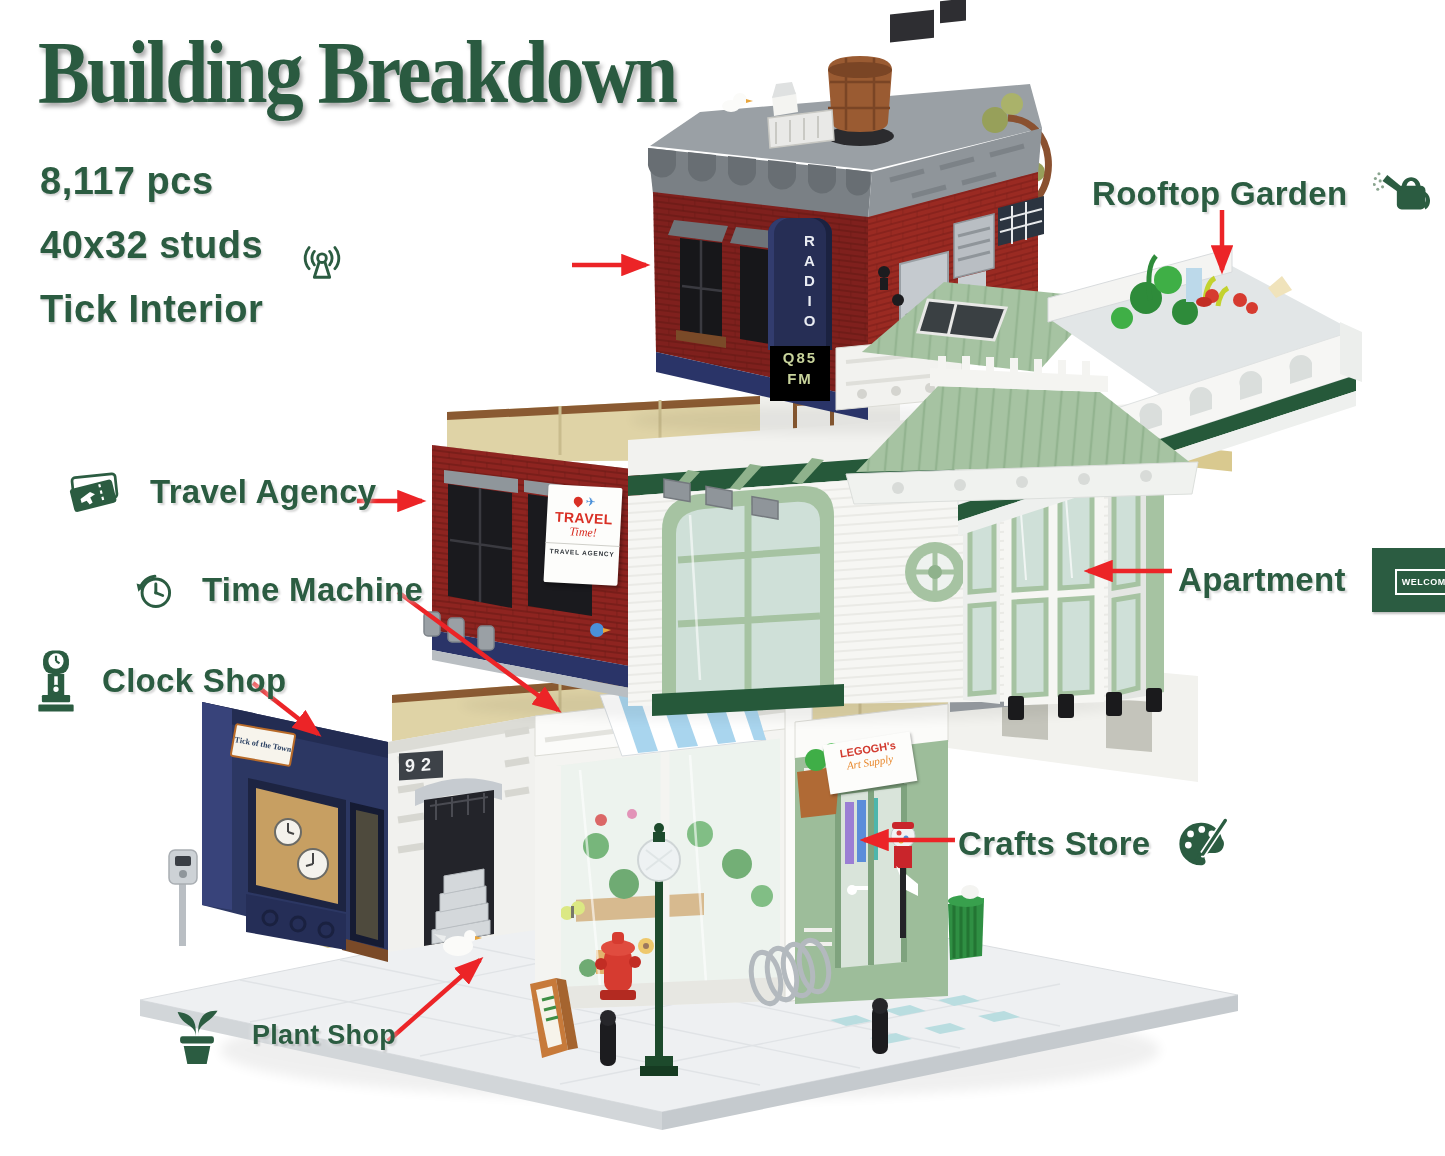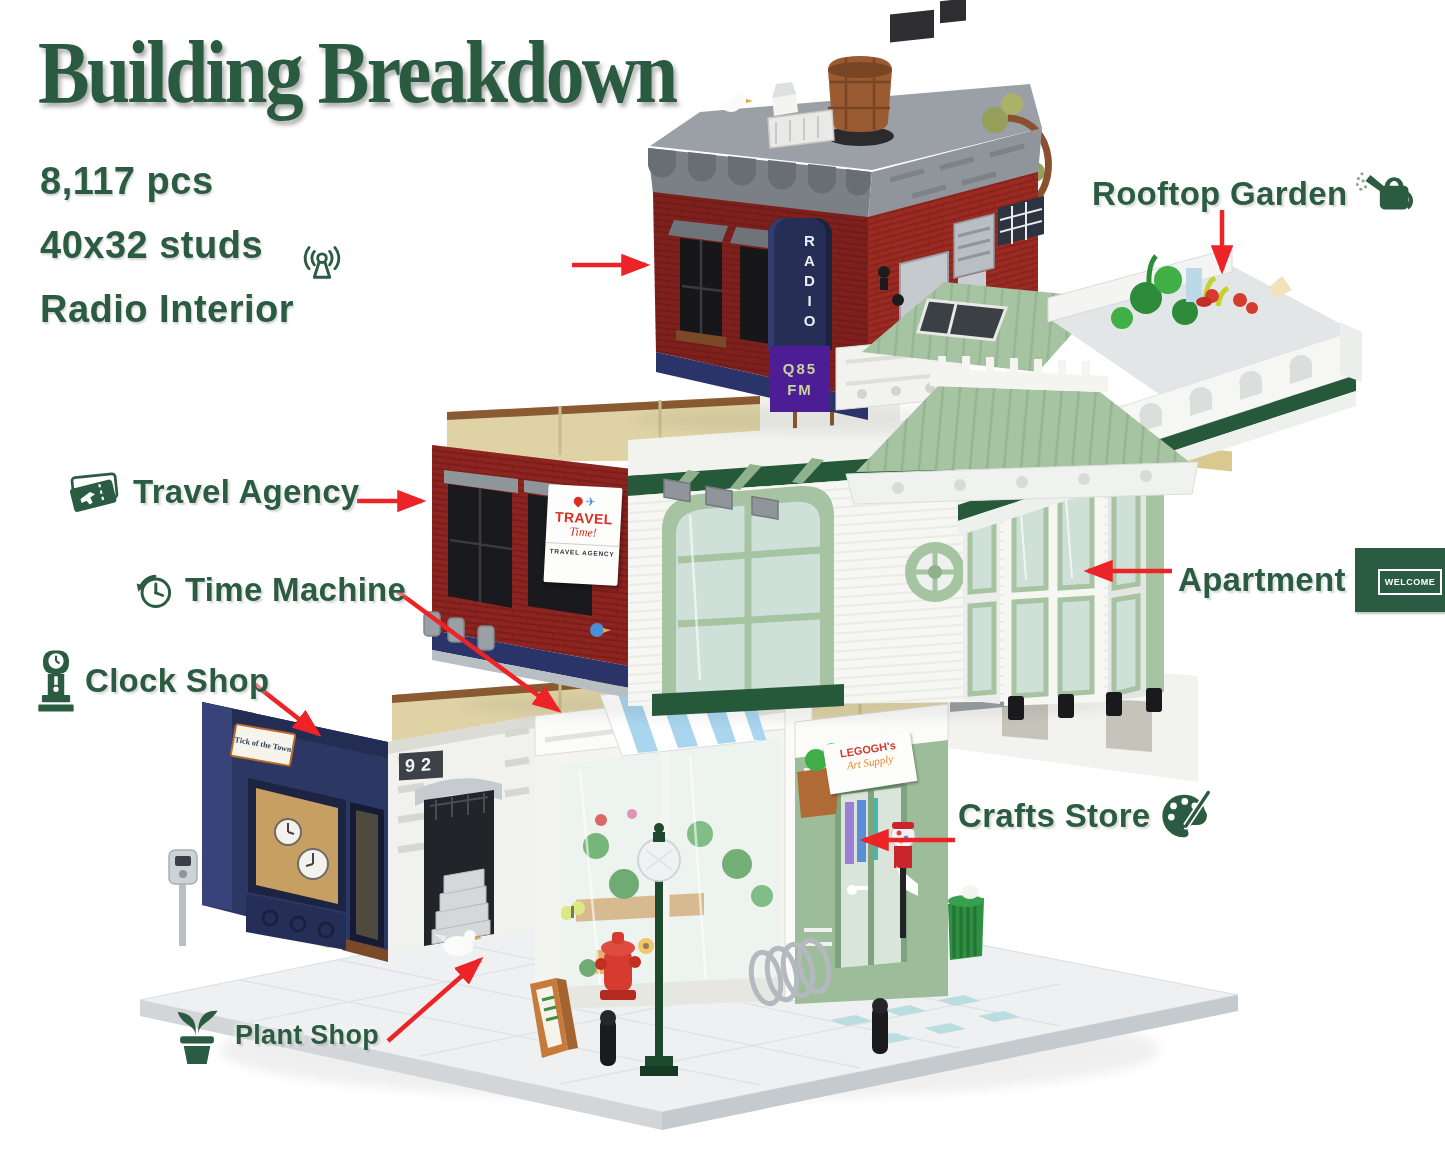--- a/index.html
+++ b/index.html
@@ -6,37 +6,37 @@
   #stage{position:relative;width:1445px;height:1156px;background:#ffffff;overflow:hidden;
          font-family:"Liberation Sans","DejaVu Sans",sans-serif;}
   svg{display:block;}
   .abs{position:absolute;}
   #title{left:38px;top:22px;color:#2a5a40;font-family:"Liberation Serif","DejaVu Serif",serif;
          font-weight:bold;font-size:88px;letter-spacing:-3px;white-space:nowrap;
          transform:scaleX(.88);transform-origin:left top;
          text-shadow:3px 4px 5px rgba(70,70,70,.45);}
   .stat{left:40px;color:#2b5c41;font-weight:bold;font-size:38px;letter-spacing:.5px;
         text-shadow:1px 2px 2px rgba(0,0,0,.18);}
-  .label{position:absolute;display:flex;align-items:center;gap:9px;color:#2b5c41;}
+  .label{position:absolute;display:flex;align-items:center;gap:26px;color:#2b5c41;}
   .label .txt{font-weight:bold;font-size:33px;letter-spacing:.3px;white-space:nowrap;
         text-shadow:0 0 6px rgba(255,255,255,.95),2px 2px 2px rgba(0,0,0,.20);}
   .label svg{display:block;flex:0 0 auto;}
   
   .mat{background:#2b5c41;border:2px solid #2b5c41;padding:21px;box-shadow:1px 2px 2px rgba(0,0,0,.25);}
   .mat-inner{border:2px solid #fff;color:#fff;font-weight:bold;font-size:9px;letter-spacing:.5px;
         padding:6px 5px;line-height:1;}
   
   .sign{position:absolute;box-sizing:border-box;}
   #radio-sign{left:768px;top:218px;width:64px;height:182px;}
   #radio-sign .blue{position:absolute;left:0;top:0;width:64px;height:132px;background:#262e55;
         border-radius:16px 16px 0 0;box-shadow:inset -6px 0 0 #1b2240,inset 6px 0 0 #323c6e;}
   #radio-sign .vtext{position:absolute;left:34px;top:14px;writing-mode:vertical-rl;text-orientation:upright;
         color:#e9ecf2;font-size:15px;font-weight:bold;letter-spacing:3px;line-height:1;}
-  #radio-sign .black{position:absolute;left:2px;top:128px;width:60px;height:54px;background:#4c1d95;
-        color:#c8d39b;font-weight:bold;font-size:15px;text-align:center;line-height:1.4;padding-top:12px;
+  #radio-sign .black{position:absolute;left:2px;top:128px;width:60px;height:54px;background:#000000;
+        color:#c8d39b;font-weight:bold;font-size:15px;text-align:center;line-height:1.4;padding-top:1px;
         letter-spacing:2px;}
   #travel-sign{left:546px;top:486px;width:74px;height:98px;background:#fdfdfb;transform:rotate(3deg);
         box-shadow:2px 3px 4px rgba(0,0,0,.35);border-radius:2px;text-align:center;padding-top:6px;}
   #travel-sign .pin{display:inline-block;width:9px;height:9px;background:#d93025;border-radius:50% 50% 50% 0;
         transform:rotate(-45deg);vertical-align:middle;margin-right:3px;}
   #travel-sign .plane{color:#4a90d9;font-family:"DejaVu Sans",sans-serif;font-size:12px;vertical-align:middle;}
   #travel-sign .t1{color:#d93025;font-weight:bold;font-size:14px;letter-spacing:.5px;line-height:1.15;}
   #travel-sign .t2{color:#d93025;font-style:italic;font-family:"Liberation Serif",serif;font-size:12px;line-height:1.1;}
   #travel-sign .t3{color:#33383d;font-size:6.5px;font-weight:bold;letter-spacing:.8px;margin-top:5px;
         border-top:1px solid #cfcfc9;padding-top:4px;}
@@ -550,21 +550,21 @@
 <div class="sign" id="clock-sign">Tick of the Town</div>
 
 <div class="sign" id="crafts-sign">
   <div class="c1">LEGOGH's</div>
   <div class="c2">Art Supply</div>
 </div>
 
 <div class="abs" id="title">Building Breakdown</div>
 <div class="abs stat" style="top:160px">8,117 pcs</div>
 <div class="abs stat" style="top:224px">40x32 studs</div>
-<div class="abs stat" style="top:288px">Radio Interior</div>
+<div class="abs stat" style="top:288px">Tick Interior</div>
 
 <div class="label" style="left:299px;top:238px">
   <svg width="46" height="46" viewBox="0 0 48 48">
     <g stroke="#2b5c41" stroke-width="3" fill="none" stroke-linecap="round">
       <circle cx="24" cy="21" r="4.5" fill="#fff"></circle>
       <path d="M21,25 L16,41 M27,25 L32,41 M17.5,41 h13"></path>
       <path d="M16,28 a11,11 0 0 1 0,-14 M10.5,32 a17,17 0 0 1 0,-22"></path>
       <path d="M32,28 a11,11 0 0 0 0,-14 M37.5,32 a17,17 0 0 0 0,-22"></path>
     </g>
   </svg>
@@ -631,21 +631,21 @@
   <span class="txt">Time Machine</span>
 </div>
 
 <div class="label" style="left:1178px;top:548px">
   <span class="txt" style="font-size:33px">Apartment</span>
   <span class="mat">
     <span class="mat-inner">WELCOME</span>
   </span>
 </div>
 
-<div class="label" style="left:958px;top:790px">
+<div class="label" style="left:958px;top:818px">
   <span class="txt">Crafts Store</span>
   <svg width="56" height="52" viewBox="0 0 50 46">
     <path d="M22,4 a19,19 0 1 0 0,38 c4,0 5,-2.5 4,-5 c-1.5,-3.5 0.5,-6 4,-6 l5,0 a8,8 0 0 0 6,-13 a19,19 0 0 0 -19,-14 Z" fill="#2b5c41"></path>
     <circle cx="13" cy="14" r="3" fill="#fff"></circle>
         <circle cx="23" cy="10" r="3" fill="#fff"></circle>
     <circle cx="32" cy="14" r="3" fill="#fff"></circle>
         <circle cx="11" cy="24" r="3" fill="#fff"></circle>
     <g stroke-linecap="round">
       <path d="M44,2 L24,32" stroke="#fff" stroke-width="6"></path>
       <path d="M44,2 L24,32" stroke="#2b5c41" stroke-width="3"></path>

